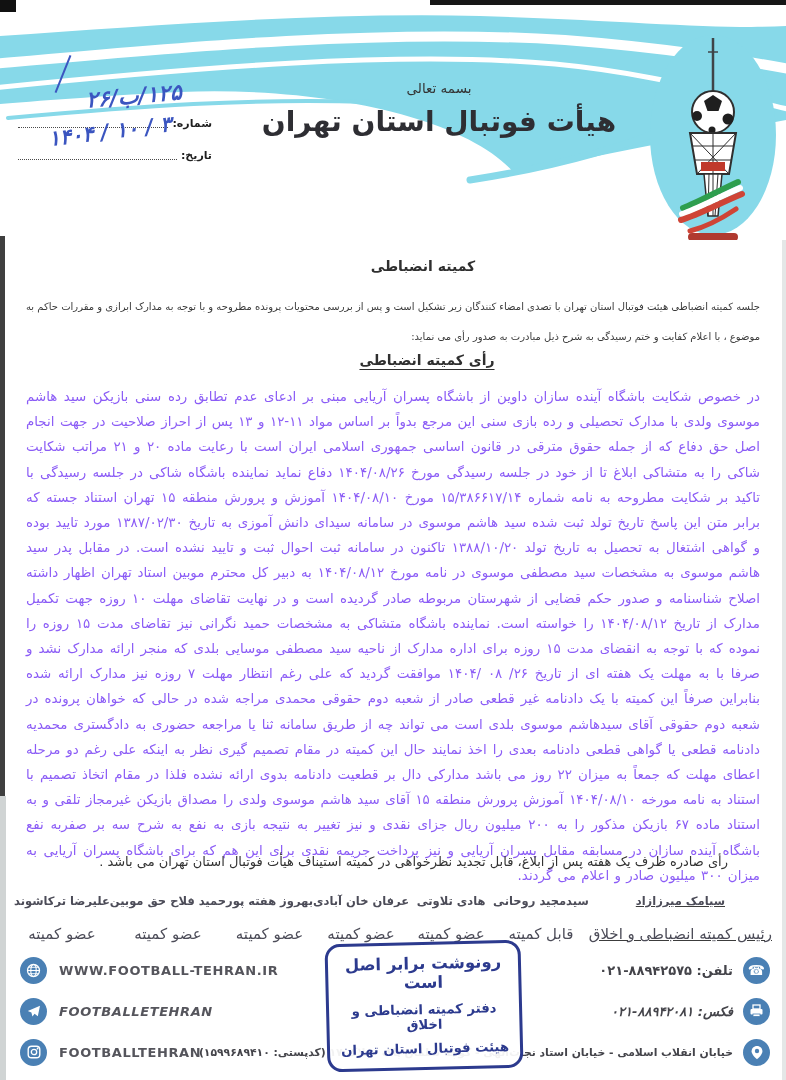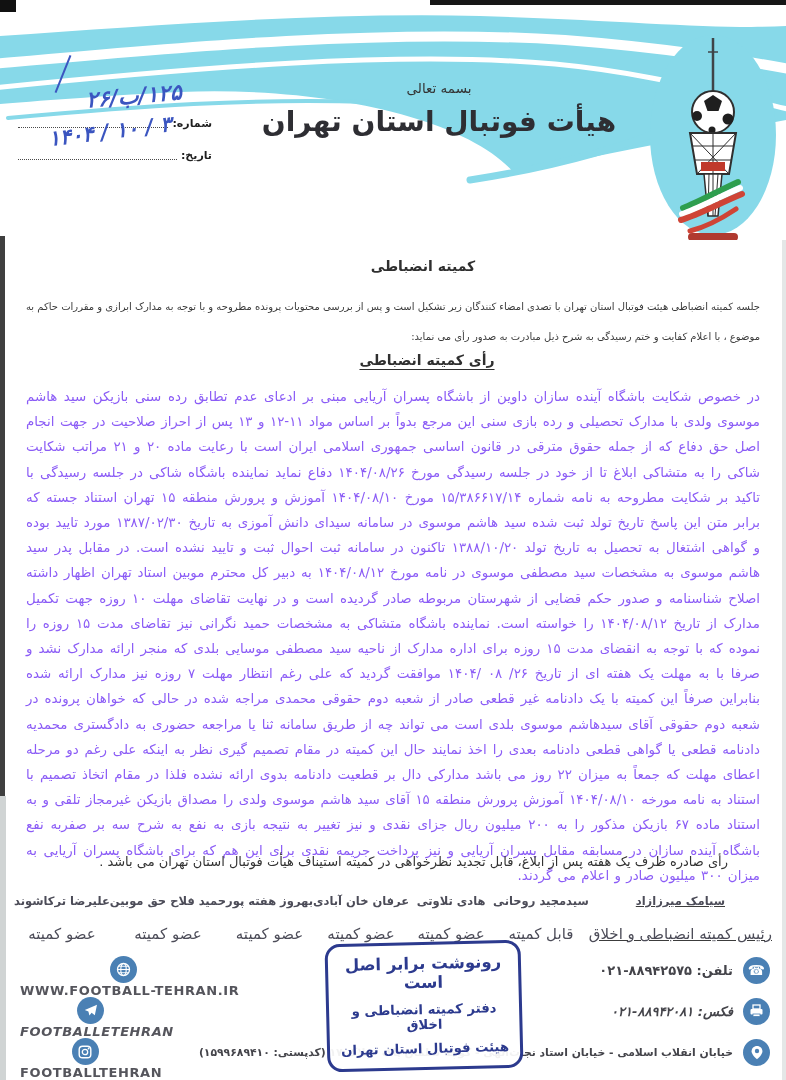--- a/index.html
+++ b/index.html
@@ -50,21 +50,21 @@
   .stamp{position:absolute;left:326px;top:942px;width:178px;padding:9px 6px 11px;
          border:3px solid #2c3a8e;border-radius:15px;transform:rotate(-1.4deg);
          text-align:center;color:#2c3a8e;background:rgba(255,255,255,0.93);
          direction:rtl;z-index:6;}
   .stamp-l1{font-size:16.5px;font-weight:bold;}
   .stamp-l2{font-size:13.2px;font-weight:bold;margin-top:10px;}
   .stamp-l3{font-size:13.2px;font-weight:bold;margin-top:9px;}
   
   .c-row{position:absolute;height:28px;display:flex;align-items:center;z-index:2;}
   .c-right{right:16px;direction:rtl;}
-  .c-left{left:20px;direction:ltr;flex-direction:column;}
+  .c-left{left:20px;direction:ltr;}
   .row1{top:956px;} .row2{top:997px;font-style:italic;} .row3{top:1038px;text-align:right;}
   .circle{width:27px;height:27px;border-radius:50%;background:#4a80b4;display:flex;
           align-items:center;justify-content:center;color:#fff;flex:0 0 27px;}
   .c-right .circle{margin-left:10px;}
   .c-left .circle{margin-right:12px;}
   .ctext{font-size:13px;font-weight:bold;color:#44444a;white-space:nowrap;}
   .ctext-addr{font-size:10.8px;}
   .latin{font-size:13px;font-weight:bold;color:#55555c;letter-spacing:0.6px;white-space:nowrap;}
   .num-ltr{direction:ltr;unicode-bidi:isolate;}
   .phone-glyph{font-size:14px;line-height:1;}

